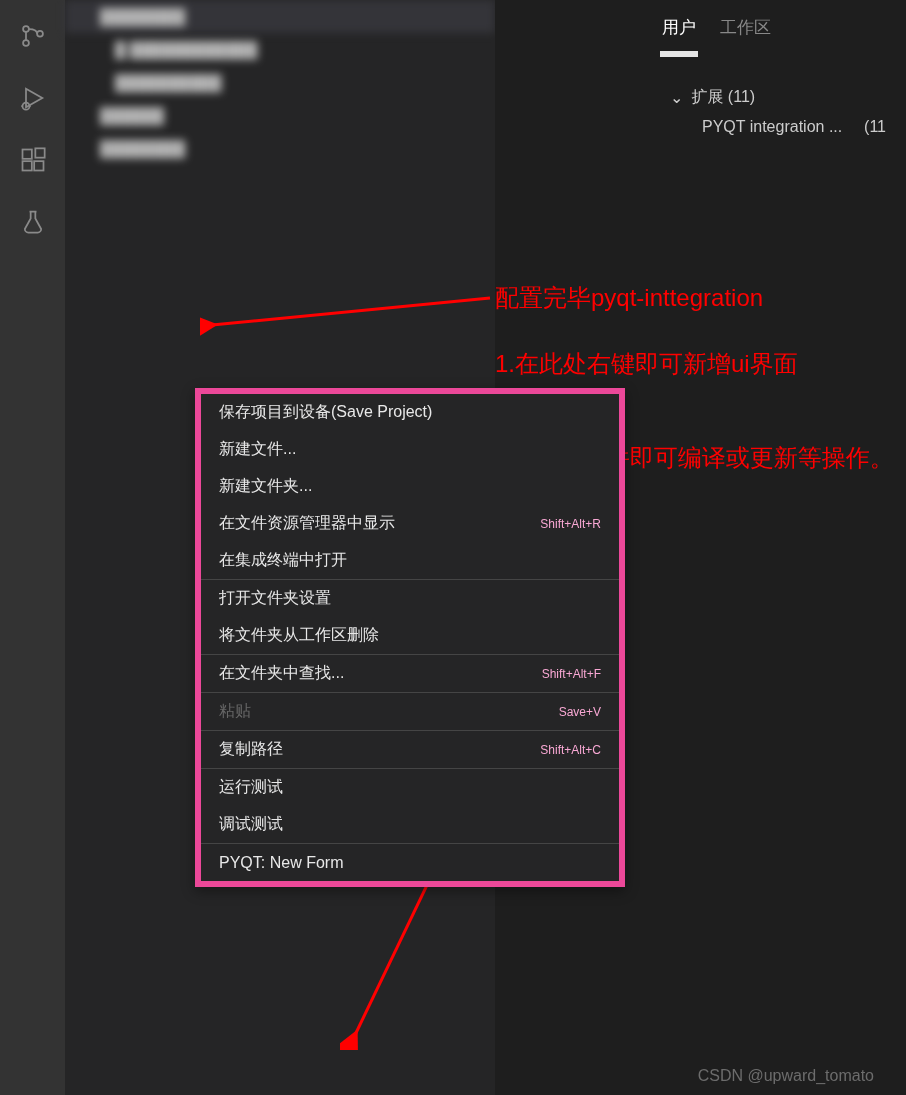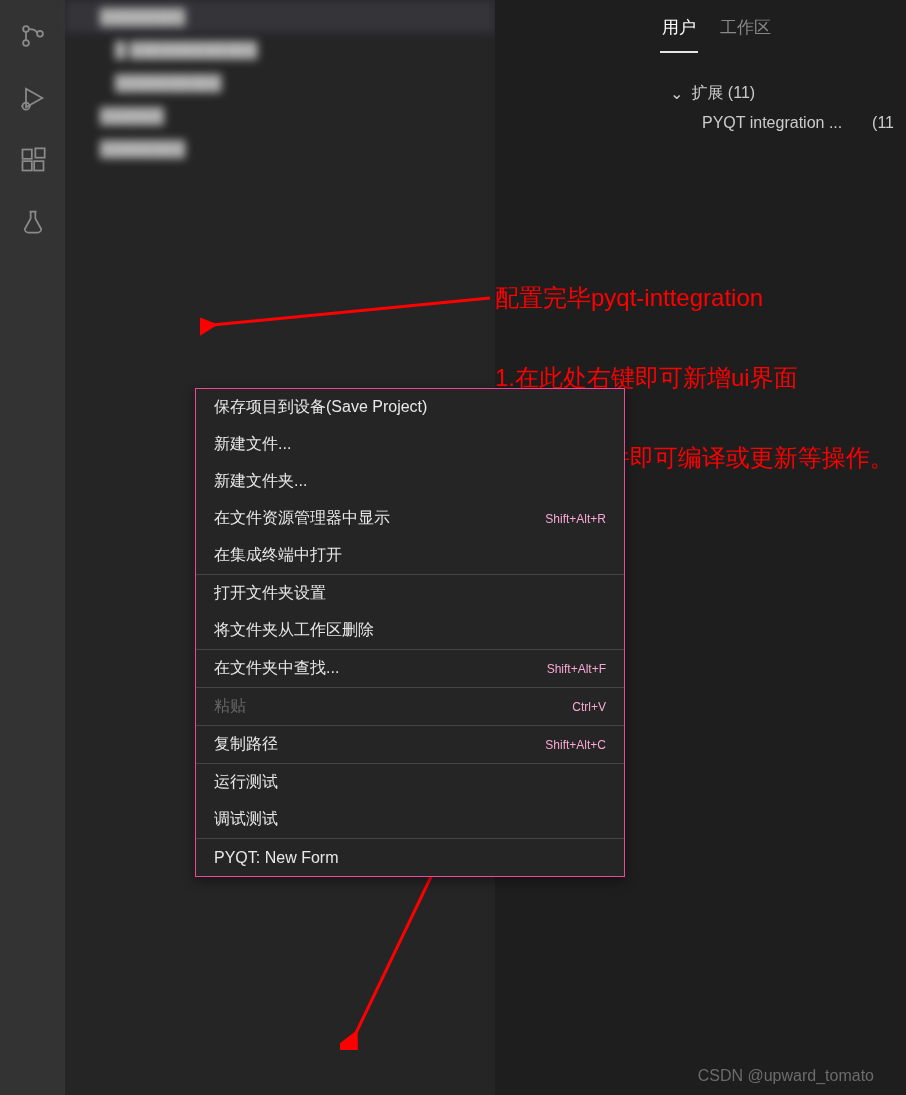--- a/index.html
+++ b/index.html
@@ -7,26 +7,26 @@
   .activitybar { position:absolute; left:0; top:0; width:65px; height:100%; background:#333333; display:flex; flex-direction:column; align-items:center; padding-top:20px; gap:30px; }
   .activitybar .aicon { width:32px; height:32px; color:#8a8a8a; display:flex; align-items:center; justify-content:center; cursor:pointer; }
   .activitybar .aicon svg { width:28px; height:28px; stroke:currentColor; fill:none; stroke-width:1.5; }
   .explorer { position:absolute; left:65px; top:0; width:430px; height:100%; background:#252526; }
   .explorer-row { height:33px; display:flex; align-items:center; padding-left:35px; color:#cccccc; font-size:15px; }
   .explorer-row.sel { background:#37373d; }
   .blur { filter:blur(4px); opacity:.85; }
   .main { position:absolute; left:495px; top:0; right:0; height:100%; background:#1e1e1e; }
   .tabs { display:flex; gap:20px; padding:10px 0 0 165px; font-size:17px; }
   .tab { color:#888; padding:6px 2px 12px 2px; cursor:pointer; }
-  .tab.active { color:#fff; border-bottom:2px solid #e5e5e5; }
+  .tab.active { color:#fff; border-bottom:6px solid #e5e5e5; }
   .tree { padding:25px 0 0 175px; font-size:16px; color:#cccccc; }
   .tree-row { display:flex; align-items:center; height:30px; gap:8px; }
-  .tree-child { padding-left:32px; display:flex; align-items:center; height:30px; justify-content:space-between; padding-right:12px; }
+  .tree-child { padding-left:32px; display:flex; align-items:center; height:30px; justify-content:space-between; padding-right:20px; }
   .annot { position:absolute; color:#ff0000; font-size:24px; line-height:1.7; }
-  .context-menu { position:absolute; left:195px; top:388px; width:430px; background:#252526; border:1px solid #ec4899; box-shadow:0 4px 12px rgba(0,0,0,.4); font-size:16px; }
+  .context-menu { position:absolute; left:195px; top:388px; width:430px; background:#252526; border:6px solid #ec4899; box-shadow:0 4px 12px rgba(0,0,0,.4); font-size:16px; }
   .cm-item { height:37px; display:flex; align-items:center; justify-content:space-between; padding:0 18px; color:#e8e8e8; cursor:pointer; }
   .cm-item.disabled { color:#666; cursor:default; }
   .cm-item .kbd { color:#f9a8d4; font-size:12px; }
   .cm-sep { height:1px; background:#454545; margin:0; }
   .arrow-svg { position:absolute; pointer-events:none; }
   .watermark { position:absolute; right:32px; bottom:10px; color:#7a7a7a; font-size:16px; opacity:.85; }
   .chev { display:inline-block; transform:rotate(0deg); }
 </style>
 </head>
 <body>
@@ -81,21 +81,21 @@
       <span>扩展 (11)</span>
     </div>
     <div class="tree-child">
       <span>PYQT integration ...</span>
       <span>(11</span>
     </div>
   </div>
 </div>
 
 <div class="annot" style="left:495px; top:278px;">配置完毕pyqt-inttegration</div>
-<div class="annot" style="left:495px; top:358px; width:400px;">1.在此处右键即可新增ui界面</div>
+<div class="annot" style="left:495px; top:344px; width:400px;">1.在此处右键即可新增ui界面</div>
 <div class="annot" style="left:495px; top:438px; width:400px;">2.邮寄ui文件即可编译或更新等操作。</div>
 
 <svg class="arrow-svg" style="left:200px; top:290px;" width="300" height="50">
   <defs>
       <marker id="ah1" markerWidth="12" markerHeight="10" refX="2" refY="5" orient="auto">
         <path d="M10 0 L0 5 L10 10 z" fill="#ff0000"></path>
       </marker>
     </defs>
   <line x1="290" y1="8" x2="12" y2="35" stroke="#ff0000" stroke-width="3" marker-end="url(#ah1)"></line>
 </svg>
@@ -134,21 +134,21 @@
       <span>将文件夹从工作区删除</span>
     </div>
   <div class="cm-sep"></div>
   <div class="cm-item">
       <span>在文件夹中查找...</span>
       <span class="kbd">Shift+Alt+F</span>
     </div>
   <div class="cm-sep"></div>
   <div class="cm-item disabled">
       <span>粘贴</span>
-      <span class="kbd">Ctrl+V</span>
+      <span class="kbd">Save+V</span>
     </div>
   <div class="cm-sep"></div>
   <div class="cm-item">
       <span>复制路径</span>
       <span class="kbd">Shift+Alt+C</span>
     </div>
   <div class="cm-sep"></div>
   <div class="cm-item">
       <span>运行测试</span>
     </div>

